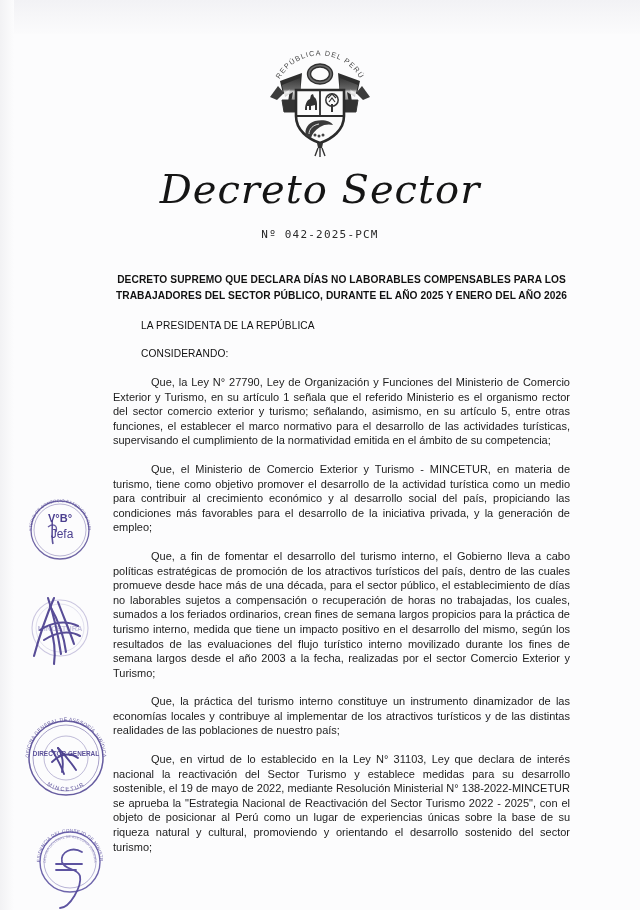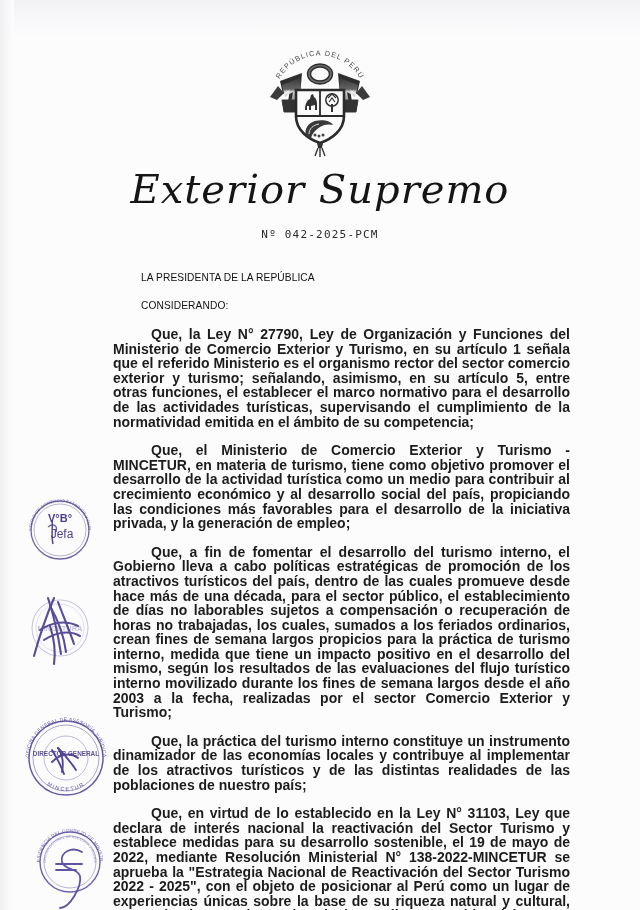--- a/index.html
+++ b/index.html
@@ -81,28 +81,27 @@
   }
   .subhead {
     font-size: 10.2px;
     font-weight: normal;
     margin: 0 0 17px 28px;
     letter-spacing: 0.1px;
     color: #111;
   }
   .subhead.tight { margin-bottom: 16px; }
   .para {
-    font-size: 14px;
+    font-size: 11px;
     line-height: 14.6px;
     text-align: justify;
     text-indent: 38px;
     margin: 0 0 14px 0;
     color: #1c1c1c;
     hyphens: none;
-    font-weight: bold;
   }
   .para:last-child { margin-bottom: 0; }
 
   
   .seal {
     position: absolute;
     pointer-events: none;
   }
   .seal-text {
     font-family: "Liberation Sans", sans-serif;
@@ -169,26 +168,27 @@
         <circle cx="55" cy="95" r="1.5" fill="#444"></circle>
         <circle cx="59" cy="96" r="1.5" fill="#444"></circle>
         <circle cx="63" cy="95" r="1.5" fill="#444"></circle>
       </g>
 
       <path d="M57,103 L63,103 L62,108 L58,108 Z" fill="#333"></path>
       <path d="M58,108 L55,116 M60,108 L60,117 M62,108 L65,116" stroke="#333" stroke-width="1.4"></path>
     </svg>
   </div>
 
-  <div class="script-title">Exterior Supremo</div>
+  <div class="script-title">Decreto Sector</div>
 
   <div class="decree-number">Nº 042-2025-PCM</div>
 
   <div class="body-block">
 
+    <p class="doc-heading">DECRETO SUPREMO QUE DECLARA DÍAS NO LABORABLES COMPENSABLES PARA LOS TRABAJADORES DEL SECTOR PÚBLICO, DURANTE EL AÑO 2025 Y ENERO DEL AÑO 2026</p>
 
     <p class="subhead">LA PRESIDENTA DE LA REPÚBLICA</p>
 
     <p class="subhead tight">CONSIDERANDO:</p>
 
     <p class="para">Que, la Ley N° 27790, Ley de Organización y Funciones del Ministerio de Comercio Exterior y Turismo, en su artículo 1 señala que el referido Ministerio es el organismo rector del sector comercio exterior y turismo; señalando, asimismo, en su artículo 5, entre otras funciones, el establecer el marco normativo para el desarrollo de las actividades turísticas, supervisando el cumplimiento de la normatividad emitida en el ámbito de su competencia;</p>
     <p class="para">Que, el Ministerio de Comercio Exterior y Turismo - MINCETUR, en materia de turismo, tiene como objetivo promover el desarrollo de la actividad turística como un medio para contribuir al crecimiento económico y al desarrollo social del país, propiciando las condiciones más favorables para el desarrollo de la iniciativa privada, y la generación de empleo;</p>
     <p class="para">Que, a fin de fomentar el desarrollo del turismo interno, el Gobierno lleva a cabo políticas estratégicas de promoción de los atractivos turísticos del país, dentro de las cuales promueve desde hace más de una década, para el sector público, el establecimiento de días no laborables sujetos a compensación o recuperación de horas no trabajadas, los cuales, sumados a los feriados ordinarios, crean fines de semana largos propicios para la práctica de turismo interno, medida que tiene un impacto positivo en el desarrollo del mismo, según los resultados de las evaluaciones del flujo turístico interno movilizado durante los fines de semana largos desde el año 2003 a la fecha, realizadas por el sector Comercio Exterior y Turismo;</p>
     <p class="para">Que, la práctica del turismo interno constituye un instrumento dinamizador de las economías locales y contribuye al implementar de los atractivos turísticos y de las distintas realidades de las poblaciones de nuestro país;</p>
     <p class="para">Que, en virtud de lo establecido en la Ley N° 31103, Ley que declara de interés nacional la reactivación del Sector Turismo y establece medidas para su desarrollo sostenible, el 19 de mayo de 2022, mediante Resolución Ministerial N° 138-2022-MINCETUR se aprueba la "Estrategia Nacional de Reactivación del Sector Turismo 2022 - 2025", con el objeto de posicionar al Perú como un lugar de experiencias únicas sobre la base de su riqueza natural y cultural, promoviendo y orientando el desarrollo sostenido del sector turismo;</p>

